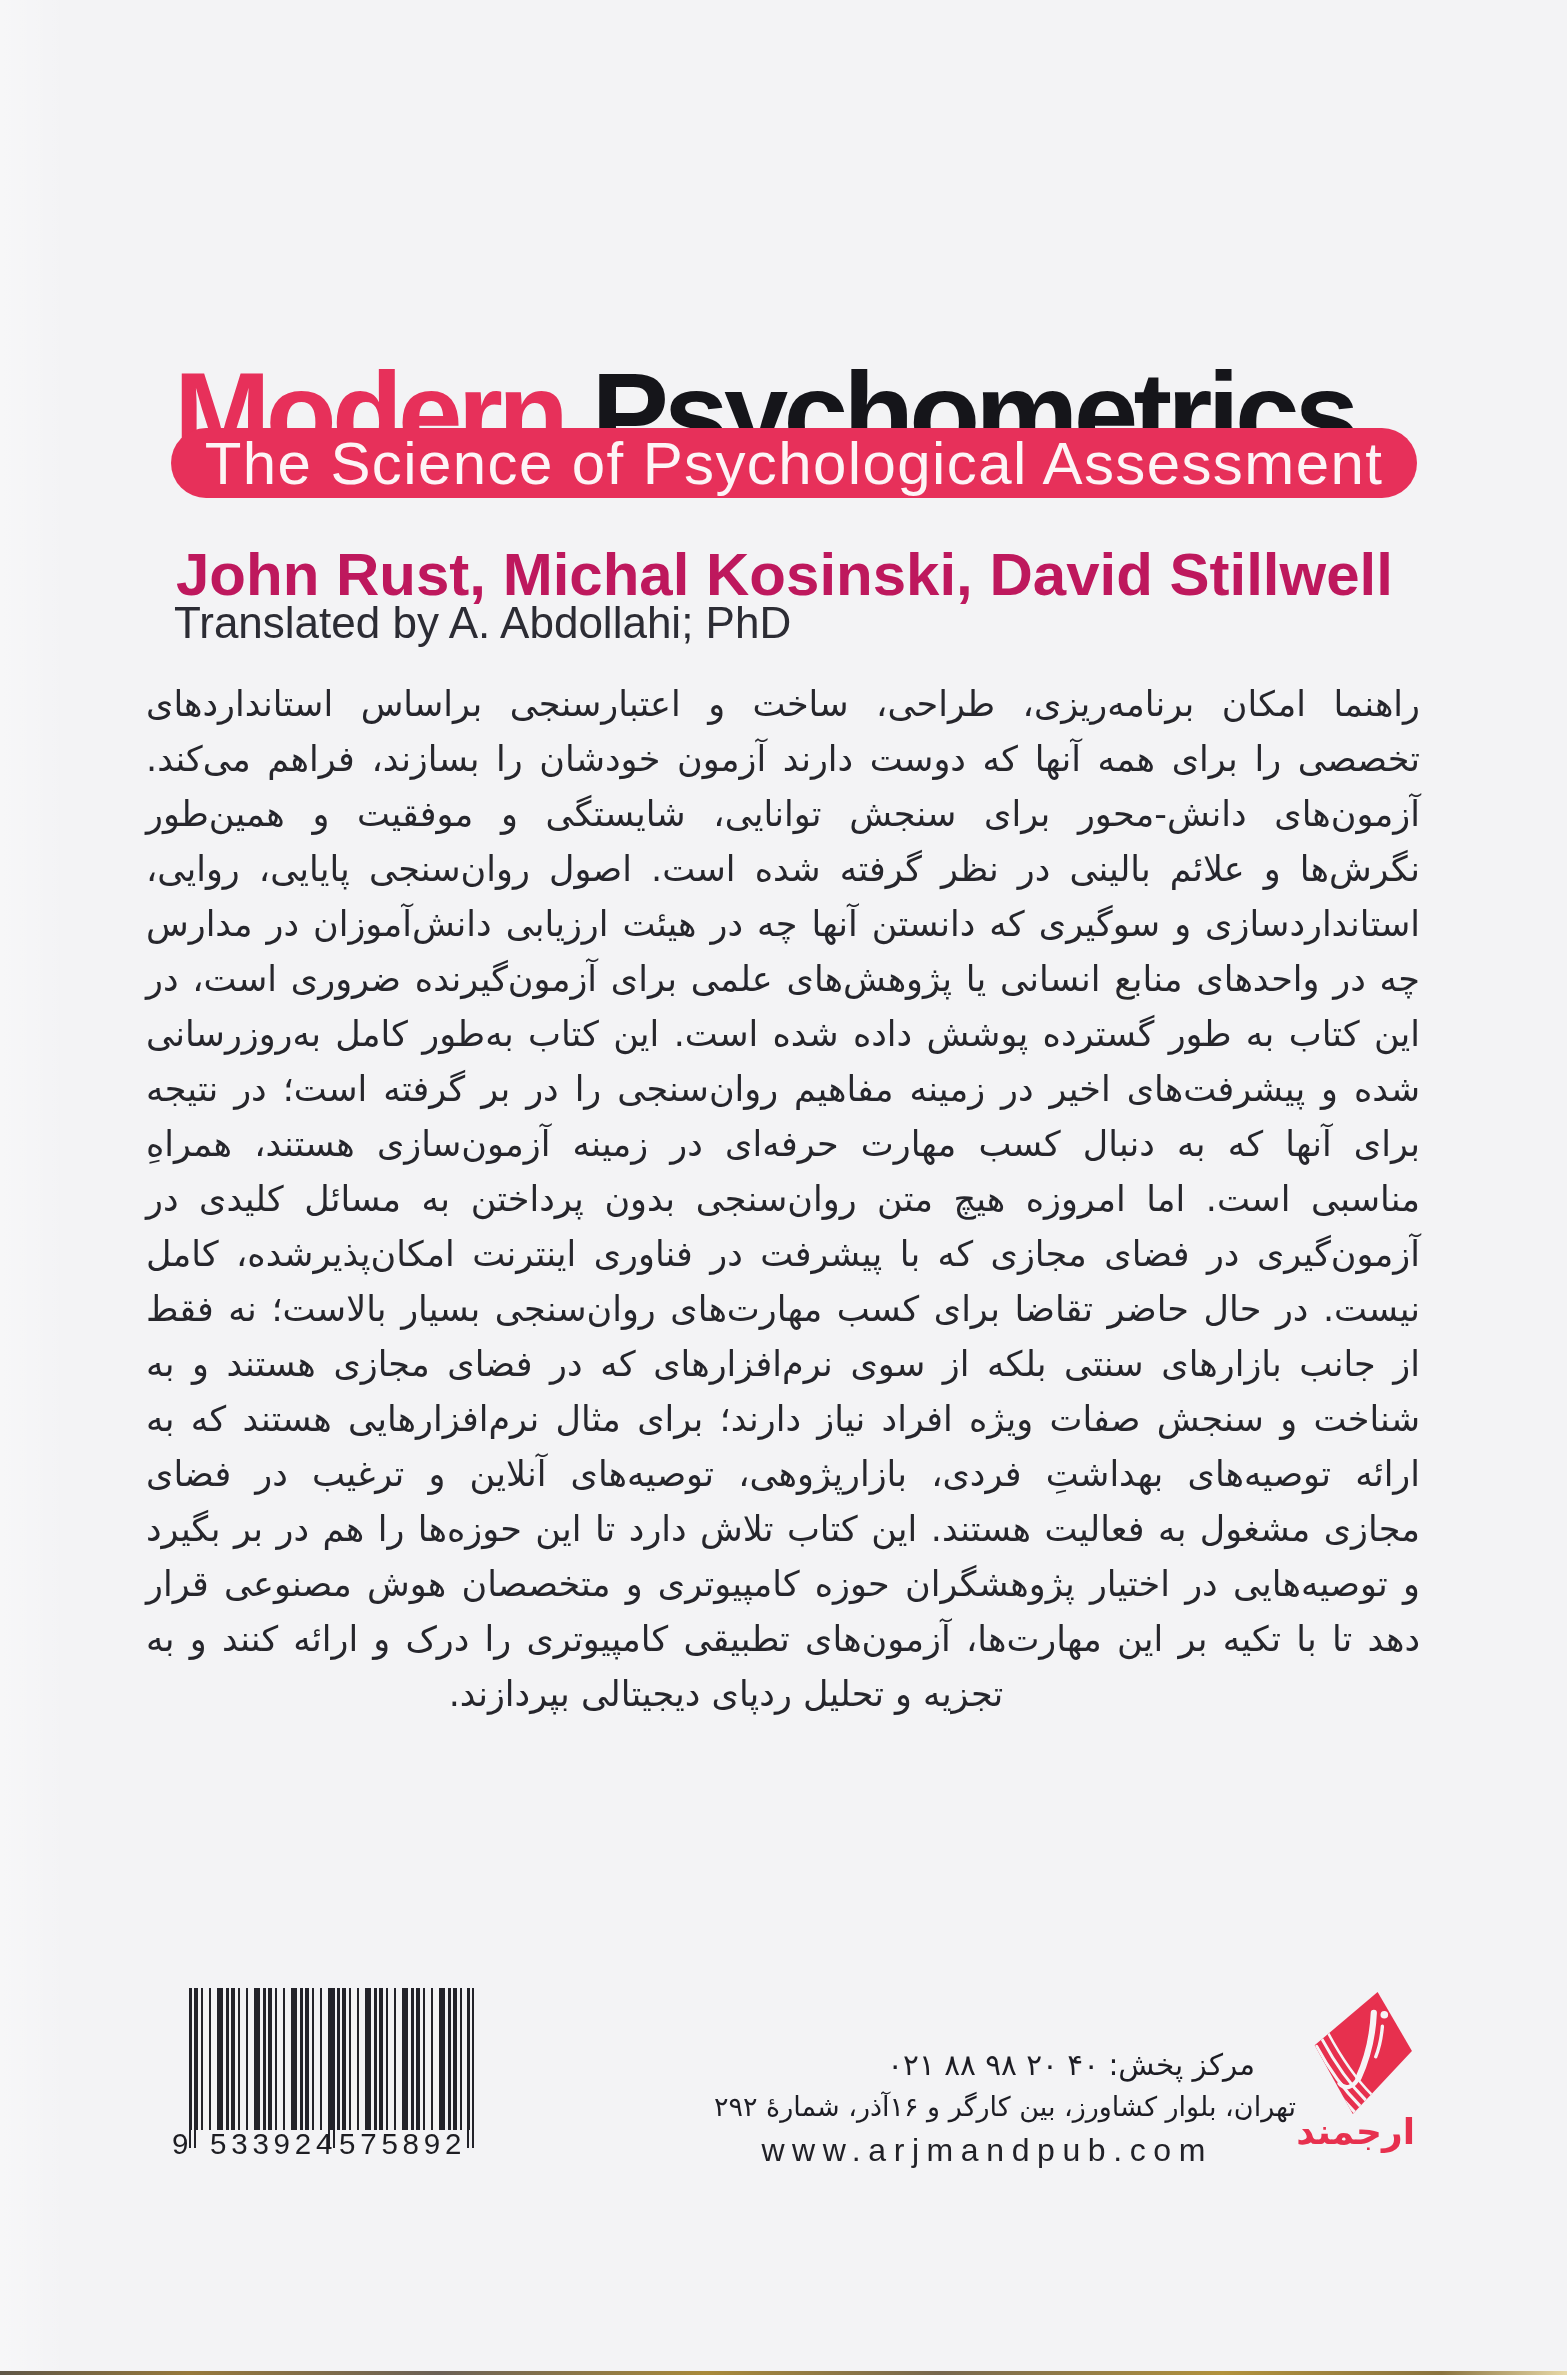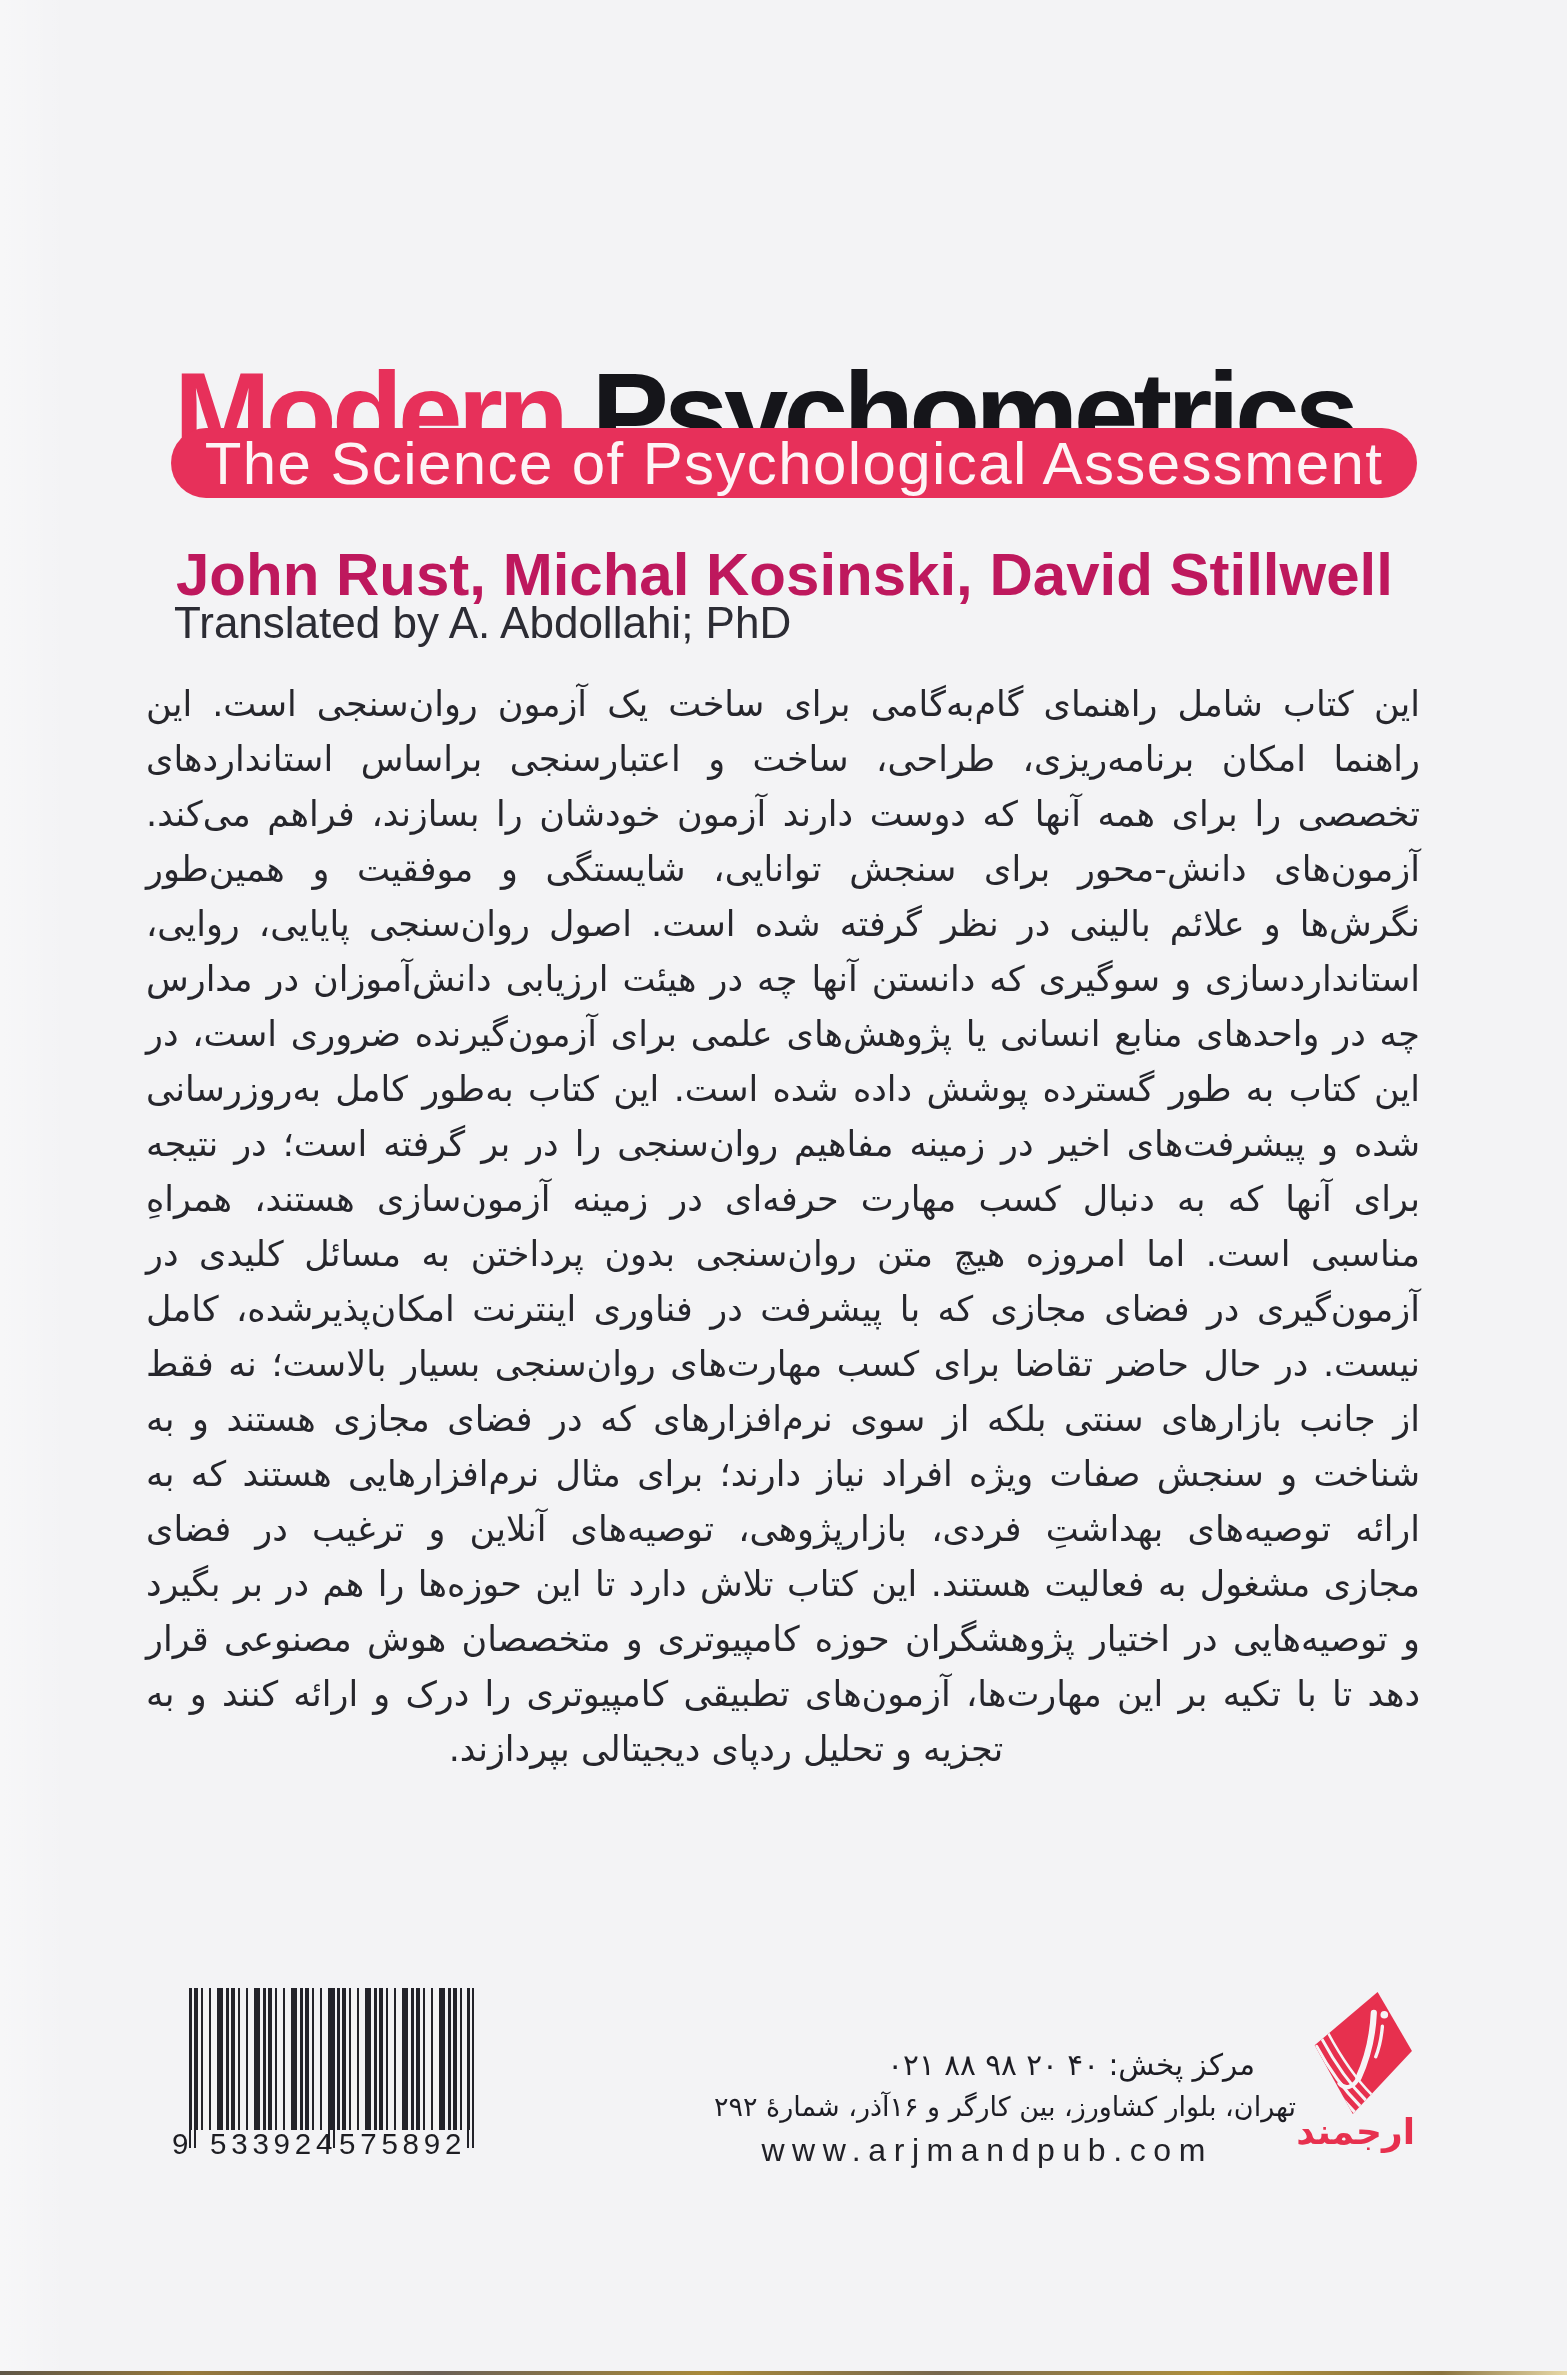--- a/index.html
+++ b/index.html
@@ -113,21 +113,20 @@
 <h1 class="title"><span class="w1">Modern</span><span> </span><span class="w2">Psychometrics</span></h1>
 
 <div class="banner" style="background-color: rgb(231, 48, 90);">
   <span class="txt">The Science of Psychological Assessment</span>
 </div>
 
 <div class="authors">John Rust, Michal Kosinski, David Stillwell</div>
 <div class="translator">Translated by A. Abdollahi; PhD</div>
 
 <section class="desc">
-  <div class="line">این کتاب شامل راهنمای گام‌به‌گامی برای ساخت یک آزمون روان‌سنجی است. این</div>
   <div class="line">راهنما امکان برنامه‌ریزی، طراحی، ساخت و اعتبارسنجی براساس استانداردهای</div>
   <div class="line">تخصصی را برای همه آنها که دوست دارند آزمون خودشان را بسازند، فراهم می‌کند.</div>
   <div class="line">آزمون‌های دانش-محور برای سنجش توانایی، شایستگی و موفقیت و همین‌طور</div>
   <div class="line">نگرش‌ها و علائم بالینی در نظر گرفته شده است. اصول روان‌سنجی پایایی، روایی،</div>
   <div class="line">استانداردسازی و سوگیری که دانستن آنها چه در هیئت ارزیابی دانش‌آموزان در مدارس</div>
   <div class="line">چه در واحدهای منابع انسانی یا پژوهش‌های علمی برای آزمون‌گیرنده ضروری است، در</div>
   <div class="line">این کتاب به طور گسترده پوشش داده شده است. این کتاب به‌طور کامل به‌روزرسانی</div>
   <div class="line">شده و پیشرفت‌های اخیر در زمینه مفاهیم روان‌سنجی را در بر گرفته است؛ در نتیجه</div>
   <div class="line">برای آنها که به دنبال کسب مهارت حرفه‌ای در زمینه آزمون‌سازی هستند، همراهِ</div>
   <div class="line">مناسبی است. اما امروزه هیچ متن روان‌سنجی بدون پرداختن به مسائل کلیدی در</div>

